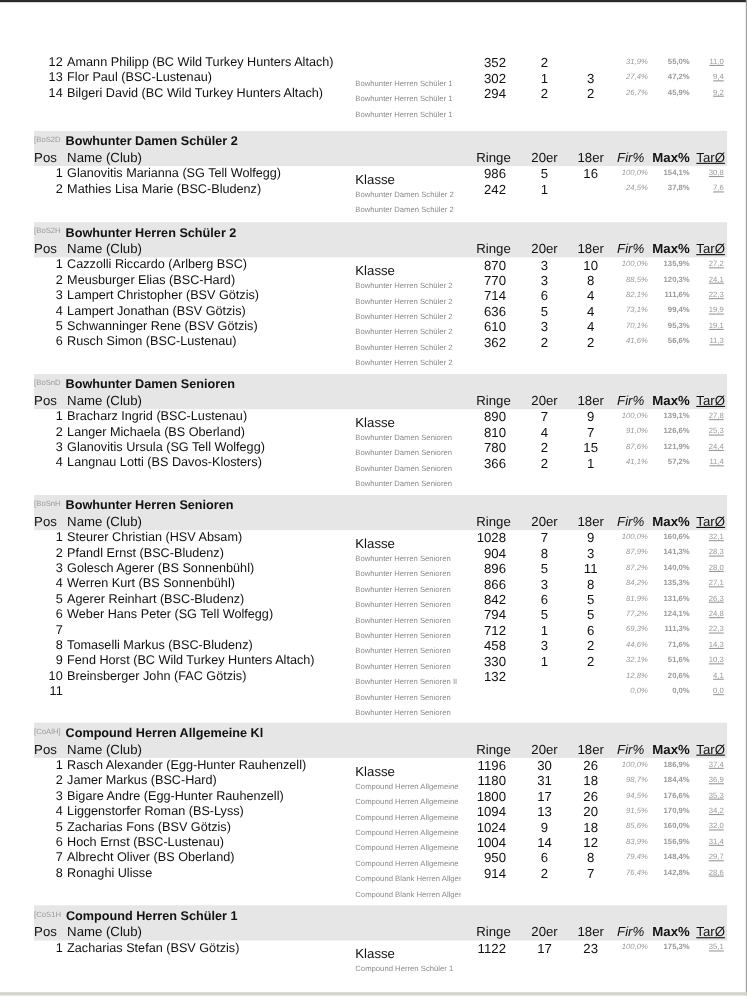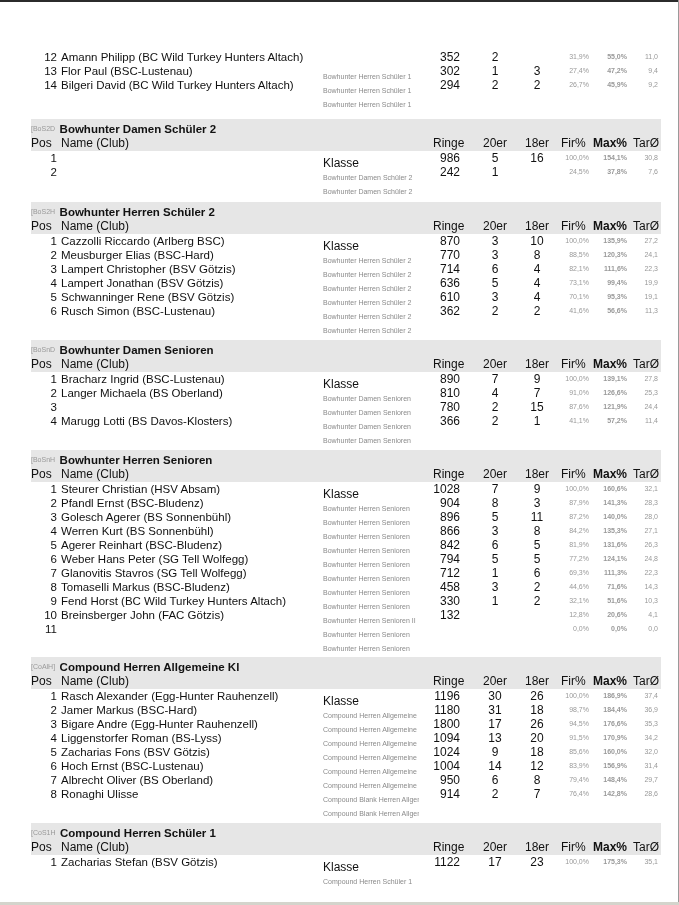--- a/index.html
+++ b/index.html
@@ -18,23 +18,23 @@
   .colhead { position: absolute; top: 16px; height: 16px; line-height: 16px; width: 630px; font-size: 12px; }
 
   .row { position: relative; height: 14px; line-height: 14px; font-size: 11.5px; white-space: nowrap; }
   .c { position: absolute; top: 0; }
   .c-pos { left: 0; width: 26px; text-align: right; }
   .c-name { left: 30px; }
   .c-klasse { left: 292px; width: 96px; overflow: hidden; font-size: 7px; color: #8a8a8a; margin-top: 20px; }
   .c-ringe { left: 382px; width: 47px; text-align: right; font-size: 12px; }
   .c-20 { left: 452px; width: 24px; text-align: center; font-size: 12px; }
   .c-18 { left: 492px; width: 28px; text-align: center; font-size: 12px; }
-  .c-fir { left: 528px; width: 30px; text-align: right; font-size: 7px; color: #999; }
+  .c-fir { left: 528px; width: 30px; text-align: right; font-size: 7px; color: #999; font-style: italic; }
   .c-max { left: 560px; width: 36px; text-align: right; font-size: 7px; color: #999; font-weight: bold; }
-  .c-tar { left: 600px; width: 27px; text-align: right; font-size: 7px; color: #999; }
+  .c-tar { left: 600px; width: 27px; text-align: right; font-size: 7px; color: #999; text-decoration: underline; }
 
   .colhead .c-pos { left: 0; width: auto; text-align: right; }
   .colhead .c-klasse { font-size: 12px; color: #111; width: 80px; }
   .colhead .c-ringe { left: 402px; width: auto; text-align: left; font-size: 12px; }
   .colhead .c-20 { font-size: 12px; }
   .colhead .c-18 { font-size: 12px; }
   .colhead .c-fir { font-size: 12px; color: #111; left: 530px; width: auto; text-align: left; }
   .colhead .c-max { font-size: 12px; color: #111; left: 562px; width: auto; text-align: left; }
   .colhead .c-tar { font-size: 12px; color: #111; left: 602px; width: auto; text-align: left; }
 </style>
@@ -100,31 +100,33 @@
       <span class="c c-20">20er</span>
       <span class="c c-18">18er</span>
       <span class="c c-fir">Fir%</span>
       <span class="c c-max">Max%</span>
       <span class="c c-tar">TarØ</span>
     </div>
   </div>
 <div>
   <div class="row">
     <span class="c c-pos">1</span>
+    <span class="c c-name">Glanovitis Marianna  (SG Tell Wolfegg)</span>
     <span class="c c-klasse">Bowhunter Damen Schüler 2</span>
     <span class="c c-ringe">986</span>
     <span class="c c-20">5</span>
     <span class="c c-18">16</span>
     <span class="c c-fir">100,0%</span>
     <span class="c c-max">154,1%</span>
     <span class="c c-tar">30,8</span>
   </div>
 
   <div class="row">
     <span class="c c-pos">2</span>
+    <span class="c c-name">Mathies Lisa Marie  (BSC-Bludenz)</span>
     <span class="c c-klasse">Bowhunter Damen Schüler 2</span>
     <span class="c c-ringe">242</span>
     <span class="c c-20">1</span>
     <span class="c c-18"></span>
     <span class="c c-fir">24,5%</span>
     <span class="c c-max">37,8%</span>
     <span class="c c-tar">7,6</span>
   </div>
 </div>
     </div>
@@ -258,32 +260,33 @@
     <span class="c c-ringe">810</span>
     <span class="c c-20">4</span>
     <span class="c c-18">7</span>
     <span class="c c-fir">91,0%</span>
     <span class="c c-max">126,6%</span>
     <span class="c c-tar">25,3</span>
   </div>
 
   <div class="row">
     <span class="c c-pos">3</span>
+    <span class="c c-name">Glanovitis Ursula  (SG Tell Wolfegg)</span>
     <span class="c c-klasse">Bowhunter Damen Senioren</span>
     <span class="c c-ringe">780</span>
     <span class="c c-20">2</span>
     <span class="c c-18">15</span>
     <span class="c c-fir">87,6%</span>
     <span class="c c-max">121,9%</span>
     <span class="c c-tar">24,4</span>
   </div>
 
   <div class="row">
     <span class="c c-pos">4</span>
-    <span class="c c-name">Marugg Lotti  (BS Davos-Klosters)</span>
+    <span class="c c-name">Langnau Lotti  (BS Davos-Klosters)</span>
     <span class="c c-klasse">Bowhunter Damen Senioren</span>
     <span class="c c-ringe">366</span>
     <span class="c c-20">2</span>
     <span class="c c-18">1</span>
     <span class="c c-fir">41,1%</span>
     <span class="c c-max">57,2%</span>
     <span class="c c-tar">11,4</span>
   </div>
 </div>
     </div>
@@ -373,21 +376,20 @@
     <span class="c c-ringe">794</span>
     <span class="c c-20">5</span>
     <span class="c c-18">5</span>
     <span class="c c-fir">77,2%</span>
     <span class="c c-max">124,1%</span>
     <span class="c c-tar">24,8</span>
   </div>
 
   <div class="row">
     <span class="c c-pos">7</span>
-    <span class="c c-name">Glanovitis Stavros  (SG Tell Wolfegg)</span>
     <span class="c c-klasse">Bowhunter Herren Senioren</span>
     <span class="c c-ringe">712</span>
     <span class="c c-20">1</span>
     <span class="c c-18">6</span>
     <span class="c c-fir">69,3%</span>
     <span class="c c-max">111,3%</span>
     <span class="c c-tar">22,3</span>
   </div>
 
   <div class="row">

